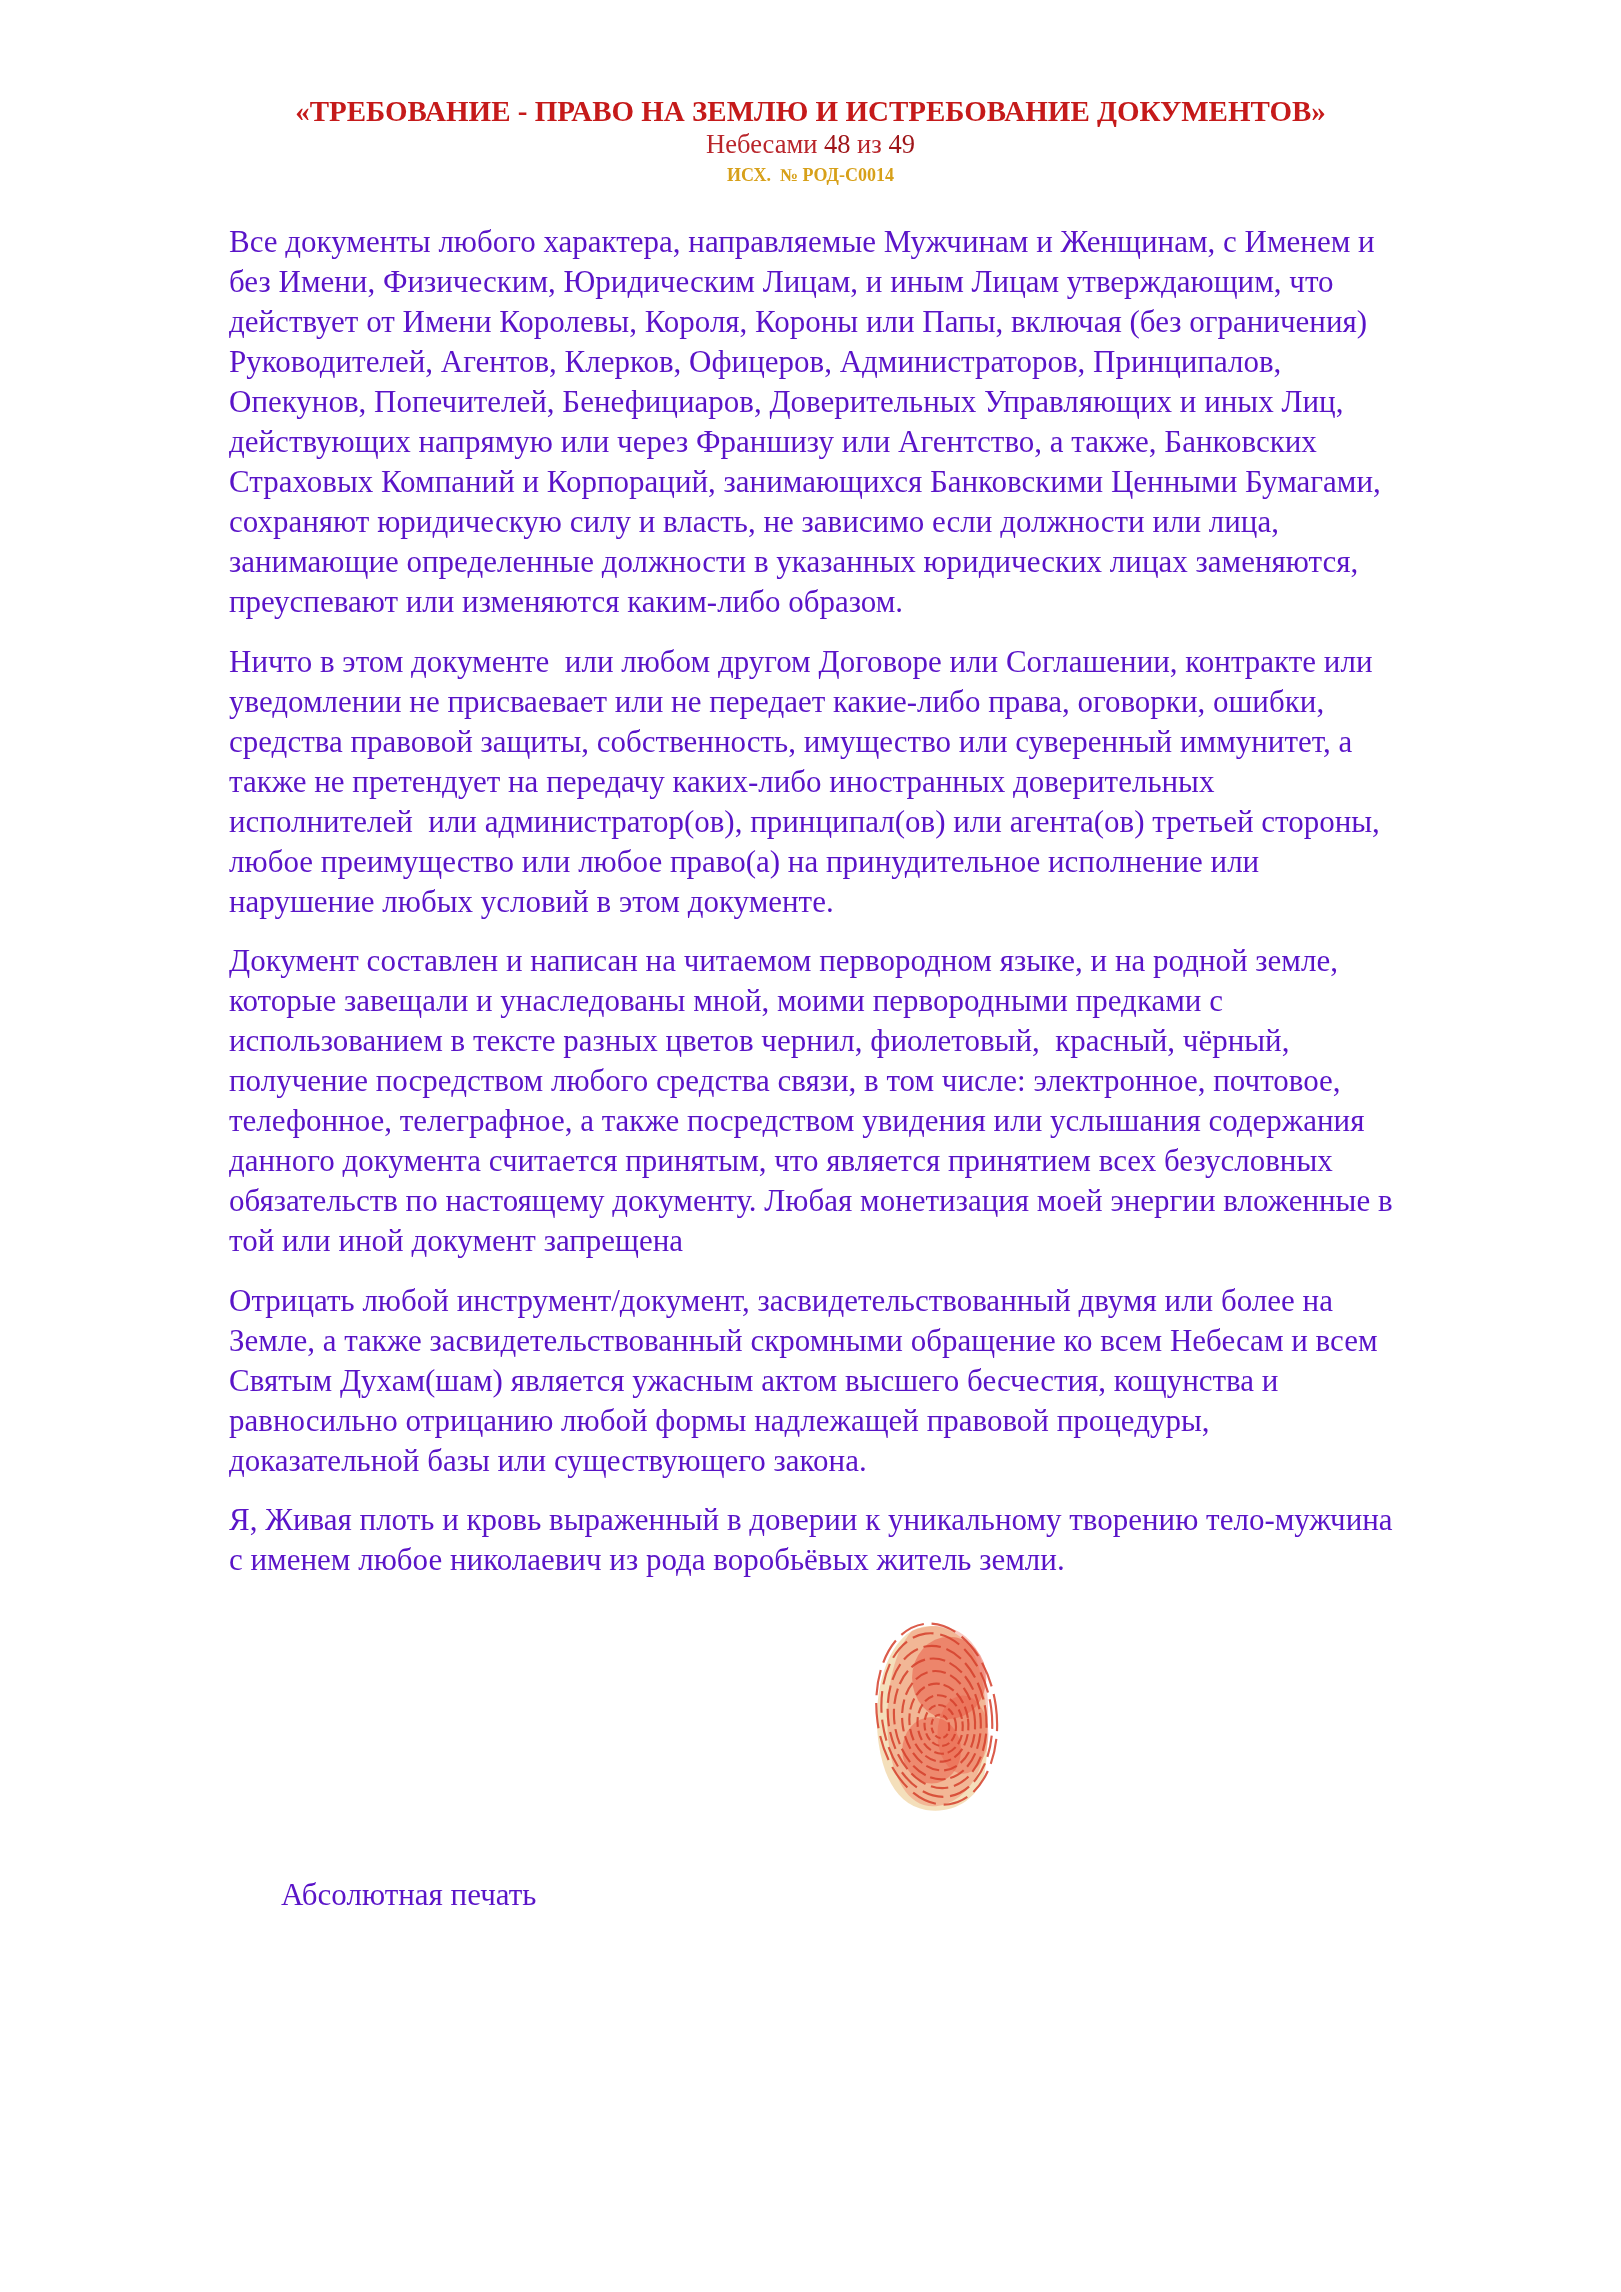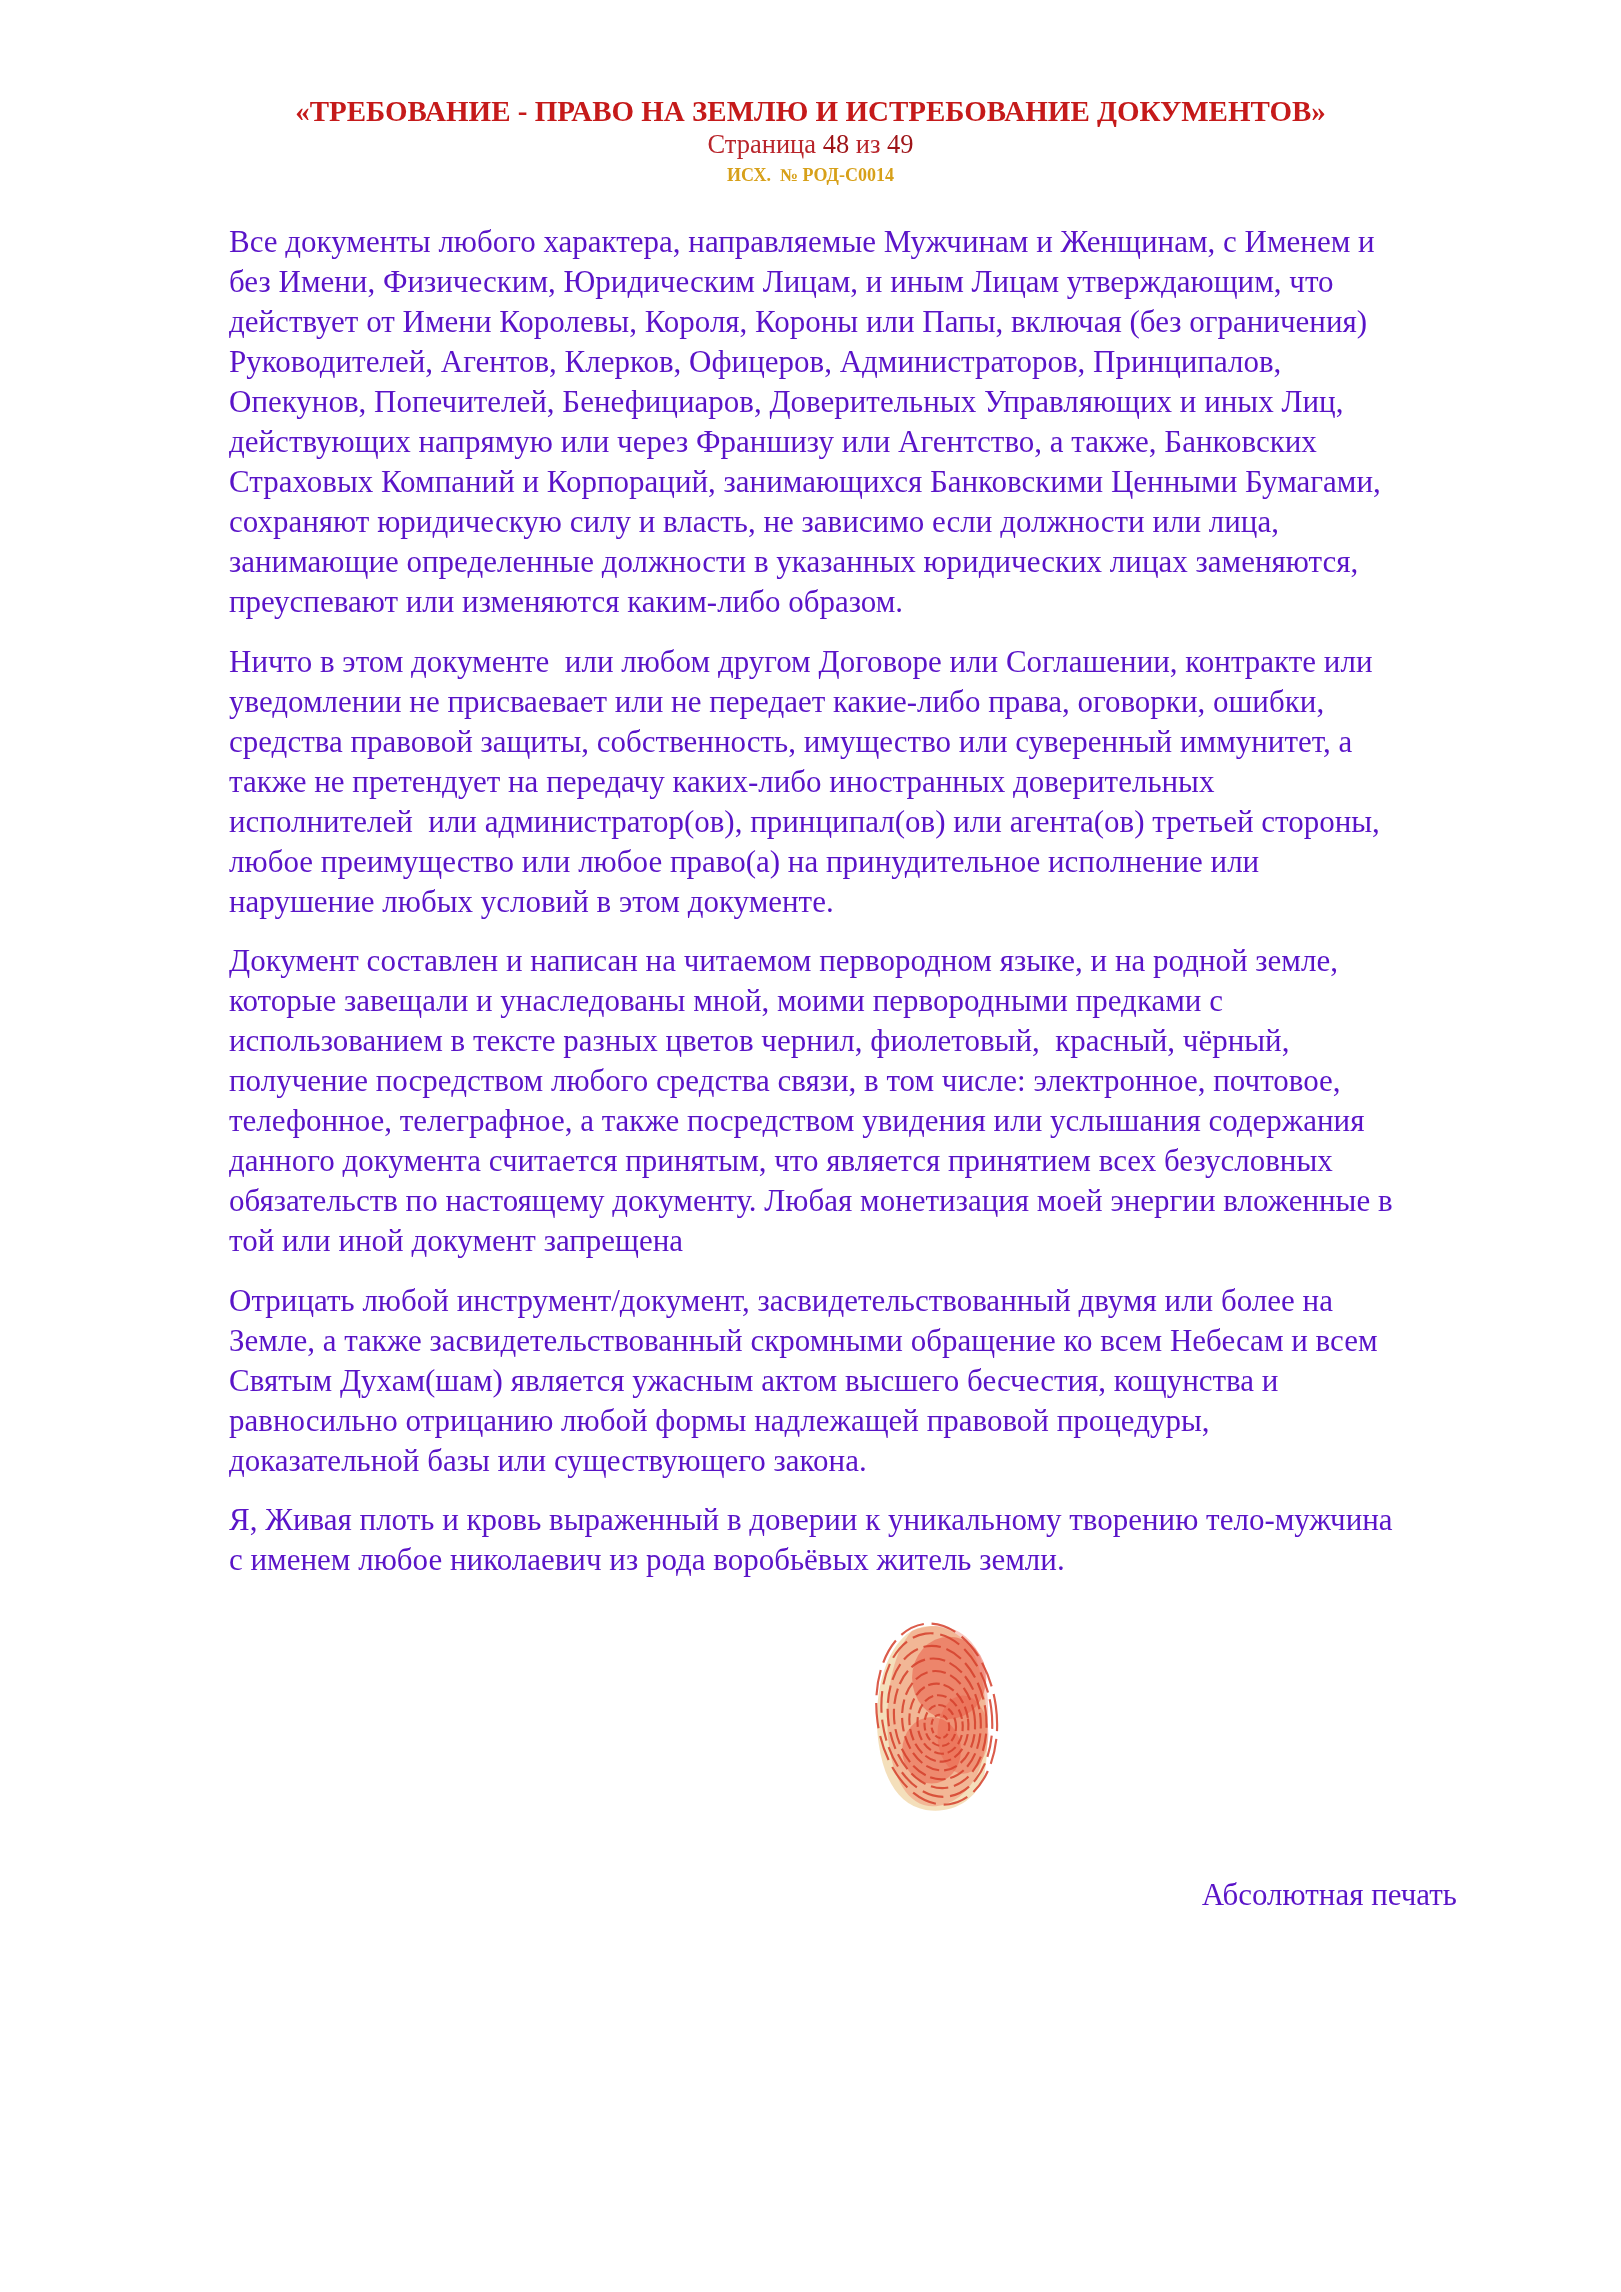--- a/index.html
+++ b/index.html
@@ -67,39 +67,39 @@
   }
   .fingerprint {
     position: absolute;
     left: 640px;
     top: 0;
     width: 137px;
     height: 196px;
   }
   .seal-caption {
     margin-top: 61px;
-    text-align: right;
+    text-align: left;
     transform: translateX(52px);
     font-size: 31px;
     line-height: 41px;
     color: var(--body-violet, #5a14c8);
   }
   .closing {
     margin-top: 45px;
   }
 </style>
 </head>
 <body>
 
 <div class="page">
 
   <div class="doc-header">
     <div class="doc-title">«ТРЕБОВАНИЕ - ПРАВО НА ЗЕМЛЮ И ИСТРЕБОВАНИЕ ДОКУМЕНТОВ»</div>
     <div class="page-line">
-      <span>Страница</span>
+      <span>Небесами</span>
       <span class="pnum">48</span>
       <span>из</span>
       <span class="pnum">49</span>
     </div>
     <div class="ref-line">ИСХ.  № РОД-С0014</div>
   </div>
 
   <div class="content">
     <p>Все документы любого характера, направляемые Мужчинам и Женщинам, с Именем и без Имени, Физическим, Юридическим Лицам, и иным Лицам утверждающим, что действует от Имени Королевы, Короля, Короны или Папы, включая (без ограничения) Руководителей, Агентов, Клерков, Офицеров, Администраторов, Принципалов, Опекунов, Попечителей, Бенефициаров, Доверительных Управляющих и иных Лиц, действующих напрямую или через Франшизу или Агентство, а также, Банковских Страховых Компаний и Корпораций, занимающихся Банковскими Ценными Бумагами, сохраняют юридическую силу и власть, не зависимо если должности или лица, занимающие определенные должности в указанных юридических лицах заменяются, преуспевают или изменяются каким-либо образом.</p>
     <p>Ничто в этом документе  или любом другом Договоре или Соглашении, контракте или уведомлении не присваевает или не передает какие-либо права, оговорки, ошибки, средства правовой защиты, собственность, имущество или суверенный иммунитет, а также не претендует на передачу каких-либо иностранных доверительных исполнителей  или администратор(ов), принципал(ов) или агента(ов) третьей стороны, любое преимущество или любое право(а) на принудительное исполнение или нарушение любых условий в этом документе.</p>

